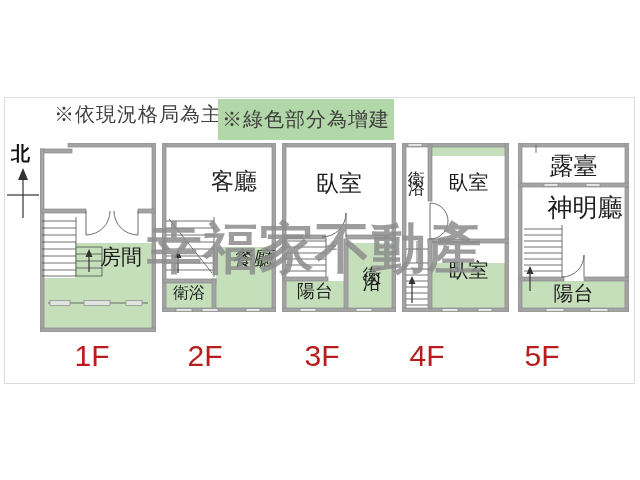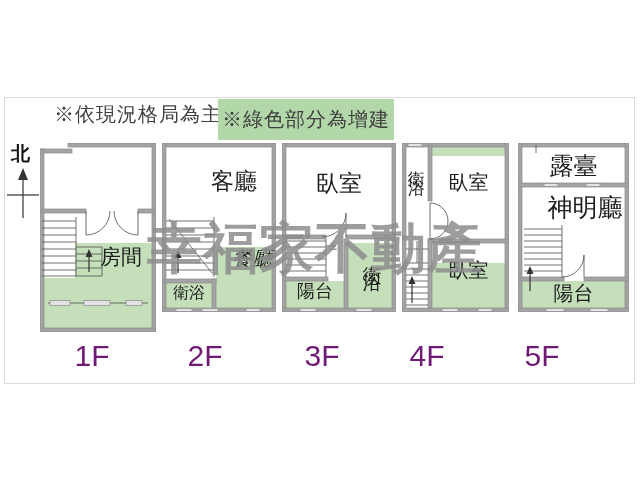--- a/index.html
+++ b/index.html
@@ -30,21 +30,21 @@
   .stairs-up{position:absolute;left:47px;top:98px;font-size:8px;color:#444;z-index:4;}
   
   .r-bath4{left:5px;top:14px;font-size:17px;letter-spacing:9px;}
   .r-bed4a{left:26px;top:29px;width:81px;font-size:20px;}
   .r-bed4b{left:26px;top:117px;width:81px;font-size:20px;}
   
   .r-terrace{left:0;top:11px;width:111px;font-size:24px;}
   .r-shrine{left:0;top:52px;width:134px;font-size:25px;}
   .r-balc5{left:4px;top:140px;width:103px;font-size:20px;}
   .floor-label{position:absolute;top:339px;width:80px;text-align:center;
-               font-family:"Liberation Sans",sans-serif;font-size:30px;color:#701a75;z-index:2;}
+               font-family:"Liberation Sans",sans-serif;font-size:30px;color:#b91c1c;z-index:2;}
   .fl1{left:52px;} .fl2{left:165px;} .fl3{left:282px;} .fl4{left:387px;} .fl5{left:502px;}
   .watermark{position:absolute;left:147px;top:212px;font-size:55px;font-weight:bold;color:#8d8d8d;
              font-family:"Liberation Sans",sans-serif;letter-spacing:1px;opacity:.85;z-index:3;white-space:nowrap;}
   
   .w{fill:#a4a4a4;stroke:#8b8b8b;stroke-width:.7;}
   .g{fill:#c4dfba;stroke:none;}
   .s{stroke:#4f4f4f;stroke-width:.8;fill:none;}
   .d{stroke:#5f5f5f;stroke-width:.9;fill:none;}
   .win{fill:#e3e3e3;stroke:#8b8b8b;stroke-width:.7;}
   .arw{stroke:#333;stroke-width:1.2;fill:none;}

